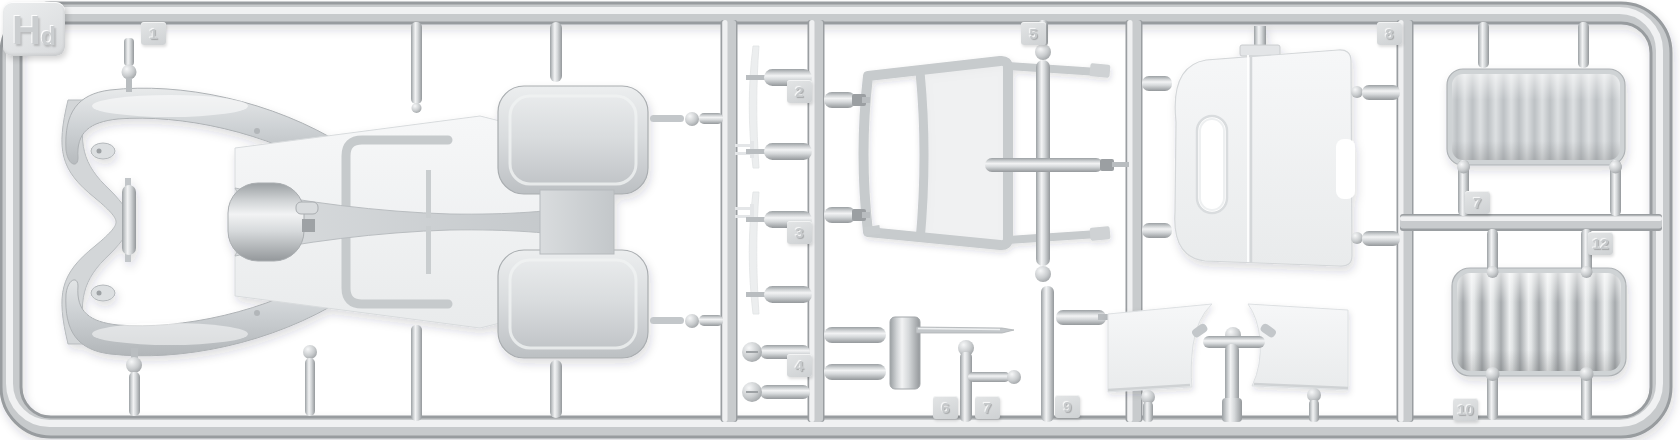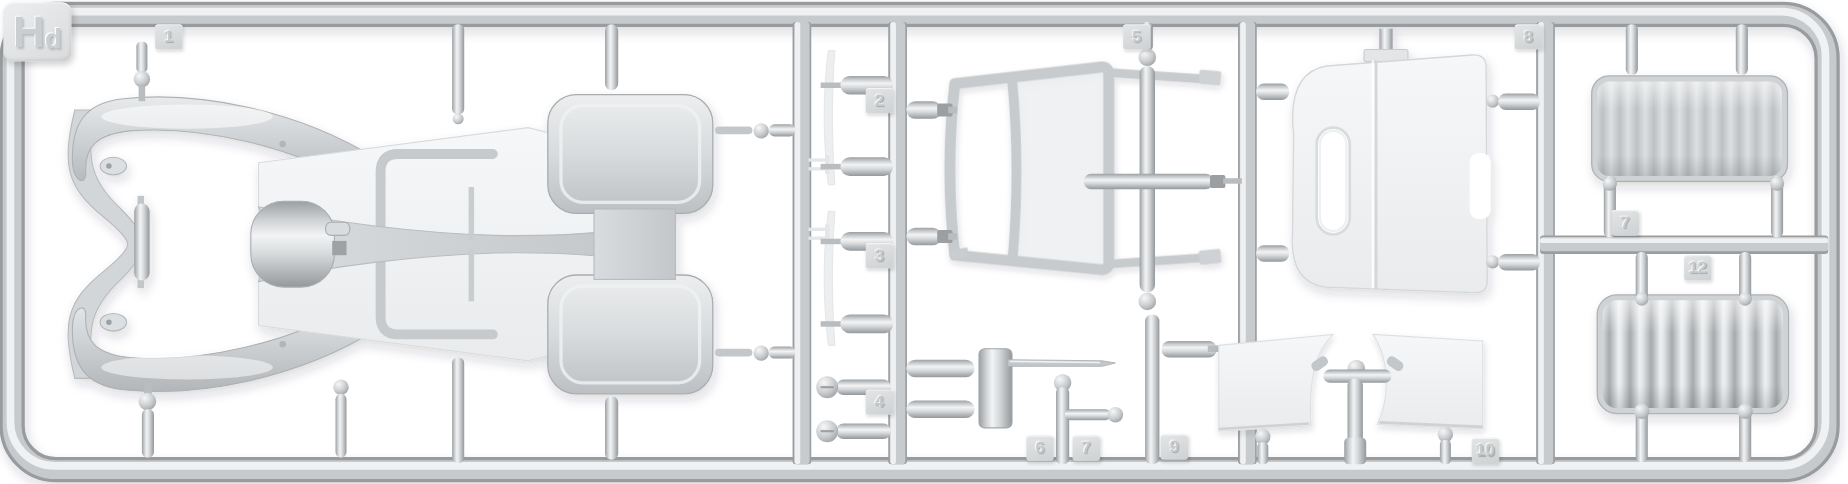--- a/index.html
+++ b/index.html
@@ -333,15 +333,15 @@
 
 <div class="tag" style="left:141px;top:22px">1</div>
 <div class="tag" style="left:787px;top:80px">2</div>
 <div class="tag" style="left:787px;top:221px">3</div>
 <div class="tag" style="left:787px;top:354px">4</div>
 <div class="tag" style="left:1021px;top:22px">5</div>
 <div class="tag" style="left:933px;top:396px">6</div>
 <div class="tag" style="left:975px;top:396px">7</div>
 <div class="tag" style="left:1377px;top:22px">8</div>
 <div class="tag" style="left:1055px;top:395px">9</div>
-<div class="tag" style="left:1338px;top:398px">10</div>
+<div class="tag" style="left:1453px;top:398px">10</div>
 <div class="tag" style="left:1465px;top:191px">7</div>
-<div class="tag" style="left:1531px;top:232px">12</div>
+<div class="tag" style="left:1588px;top:232px">12</div>
 
 </body></html>

